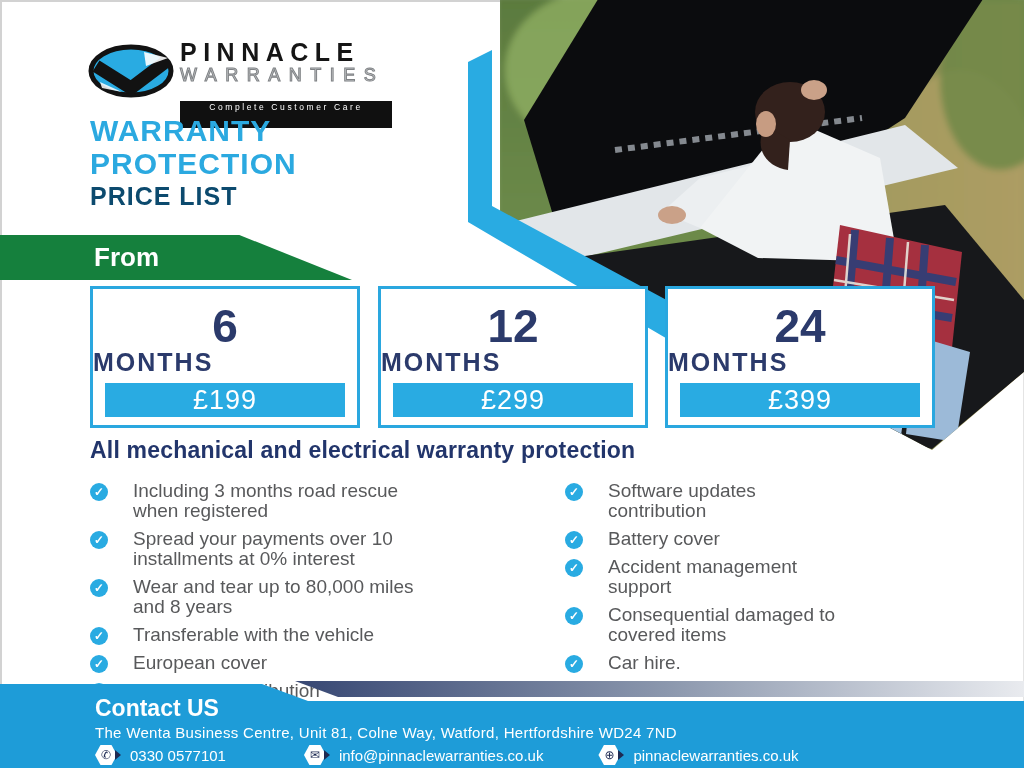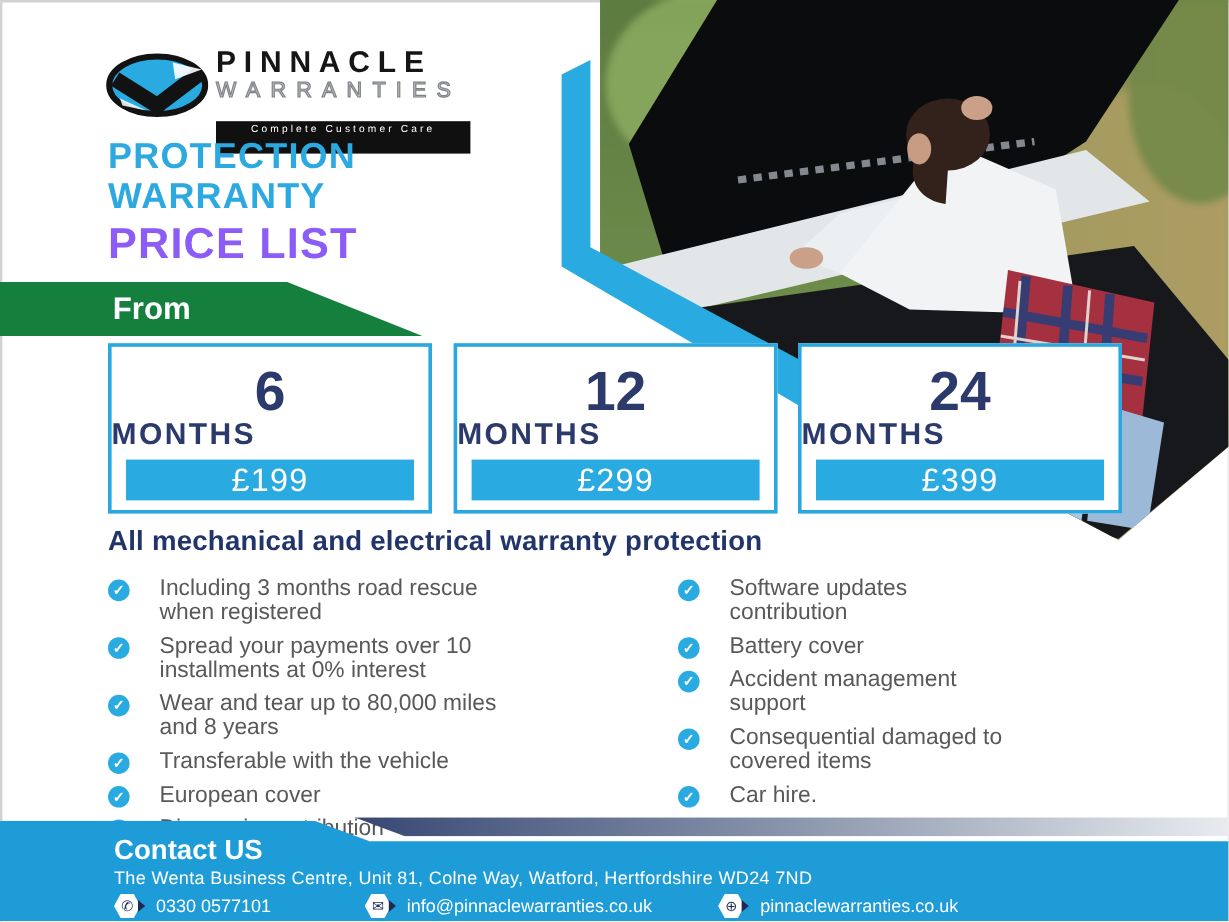--- a/index.html
+++ b/index.html
@@ -14,21 +14,21 @@
   .logo-text { position:absolute; left:92px; top:0; width:214px; }
   .logo-name { font-size:25px; font-weight:800; letter-spacing:6.5px; color:#151515; line-height:1; }
   .logo-sub  { font-size:18px; font-weight:400; letter-spacing:8.5px; color:#c9cbcd;
                -webkit-text-stroke:1px #7f8285; line-height:1.15; }
   .logo-tagbar { margin-top:15px; width:212px; height:27px; background:#101010; color:#fff;
                  font-size:8.5px; letter-spacing:2.6px; text-align:center; line-height:13px; }
 
   
   .headline { position:absolute; left:90px; top:114px; }
   .hl-light { font-size:30px; font-weight:700; letter-spacing:1px; color:#2BA9E0; line-height:1.1; }
-  .hl-dark  { font-size:36px; font-weight:800; letter-spacing:1px; color:#8b5cf6; line-height:1.15; margin-top:2px; }
+  .hl-dark  { font-size:25px; font-weight:800; letter-spacing:1px; color:#0c4a6e; line-height:1.15; margin-top:2px; }
 
   
   .from-banner { position:absolute; left:0; top:235px; width:352px; height:45px; background:#15803d;
                  clip-path:polygon(0 0, 68% 0, 100% 100%, 0 100%); }
   .from-banner span { position:absolute; left:94px; top:7px; color:#fff; font-size:26px; font-weight:700; }
 
   
   .hero { position:absolute; left:0; top:0; width:1024px; height:460px;
           clip-path:polygon(500px 0, 1024px 0, 1024px 372px, 932px 450px, 686px 320px, 500px 221px); }
   .hero svg { display:block; }
@@ -155,22 +155,22 @@
       <polygon points="12,38 34,48 14,44" fill="#ffffff" opacity="0.85"></polygon>
     </svg>
     <div class="logo-text">
       <div class="logo-name">PINNACLE</div>
       <div class="logo-sub">WARRANTIES</div>
       <div class="logo-tagbar">Complete Customer Care</div>
     </div>
   </div>
 
   <div class="headline">
+    <div class="hl-light">WARRANTY</div>
     <div class="hl-light">PROTECTION</div>
-    <div class="hl-light">WARRANTY</div>
     <div class="hl-dark">PRICE LIST</div>
   </div>
 
   <div class="from-banner">
     <span>From</span>
   </div>
 
   <div class="cards">
     <div class="card c1">
       <div class="num">6</div>

